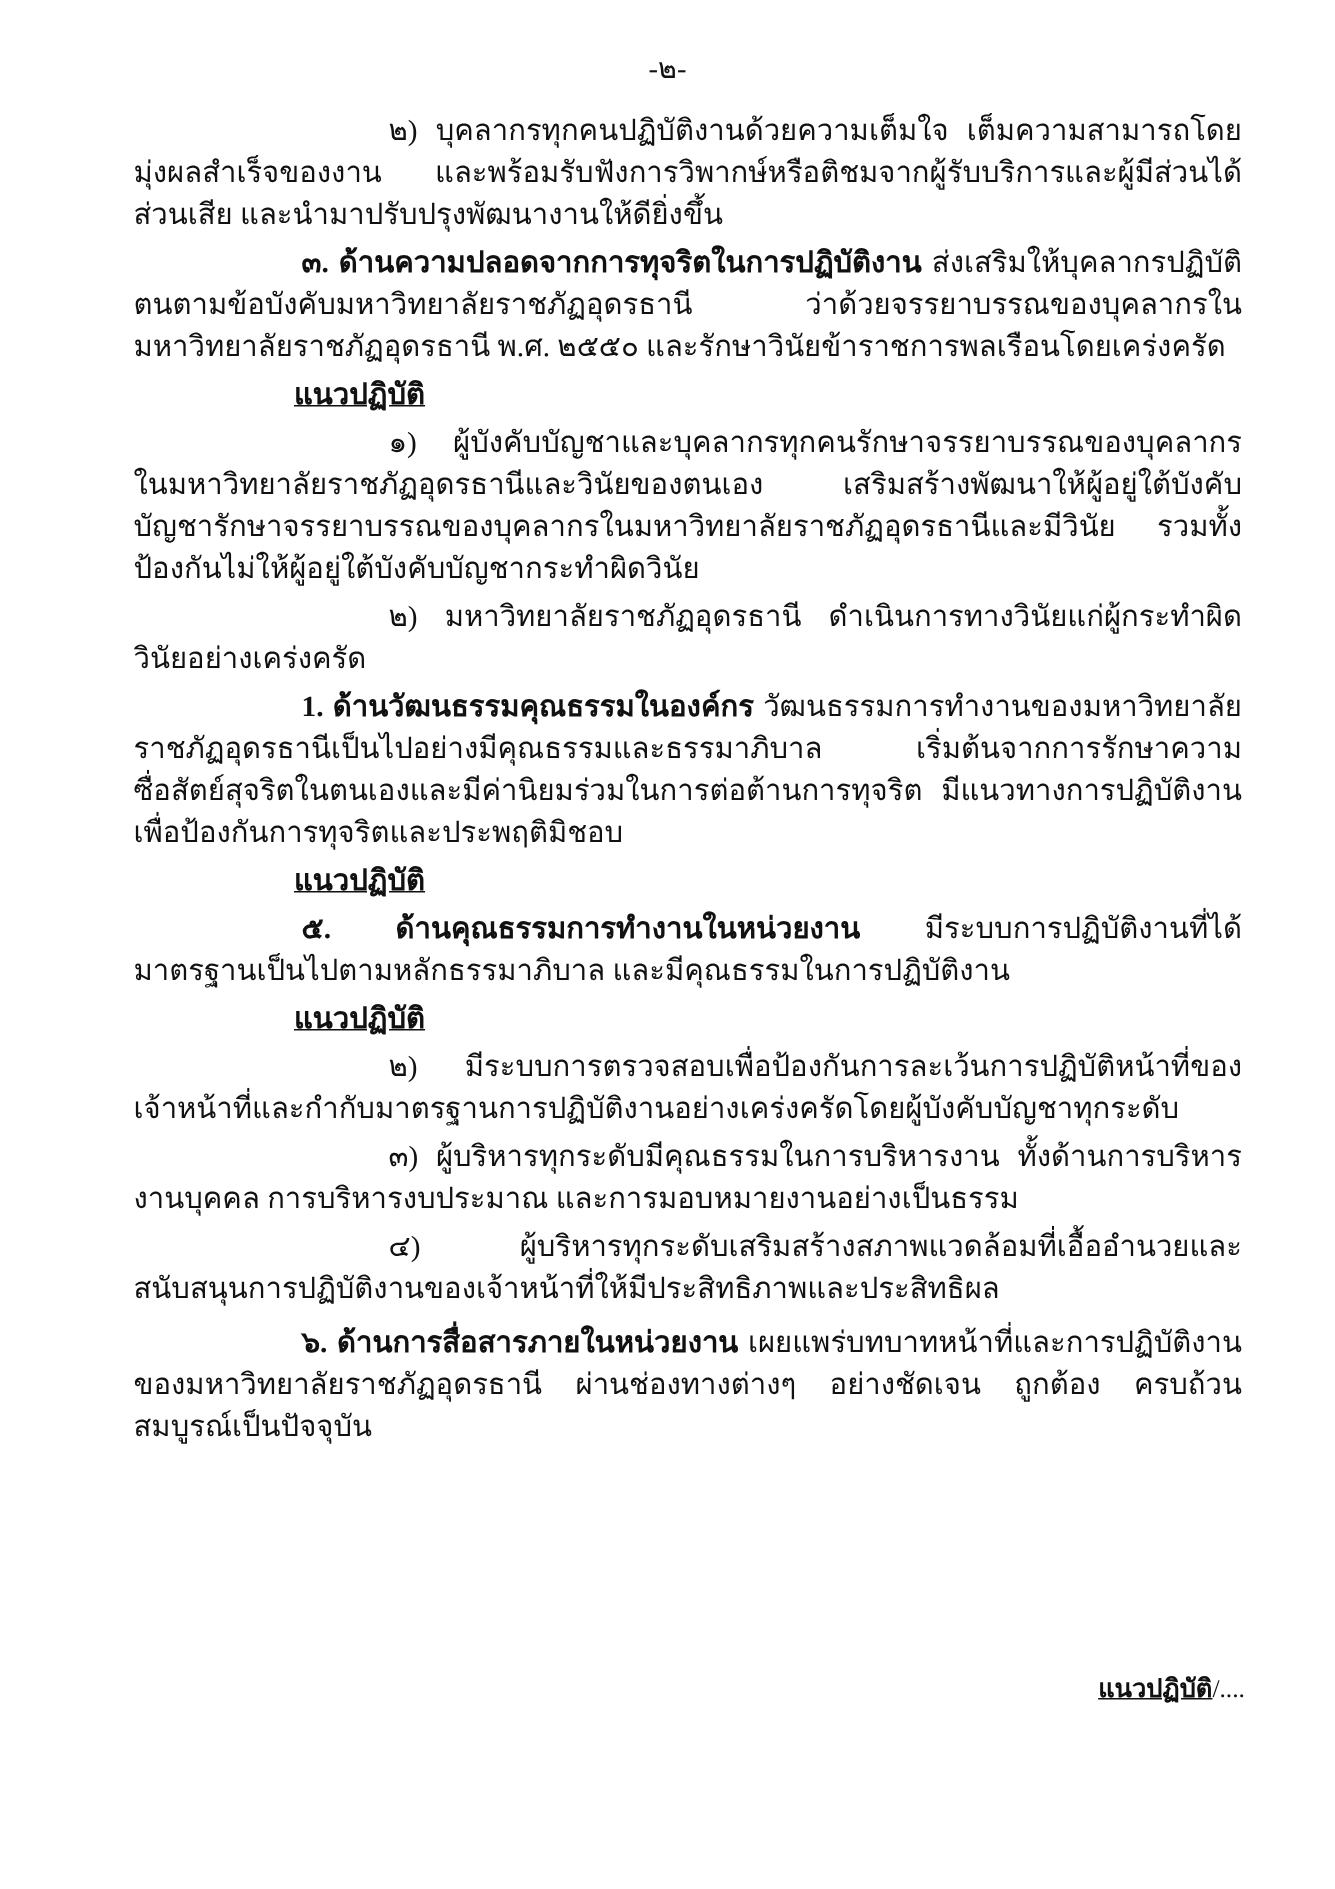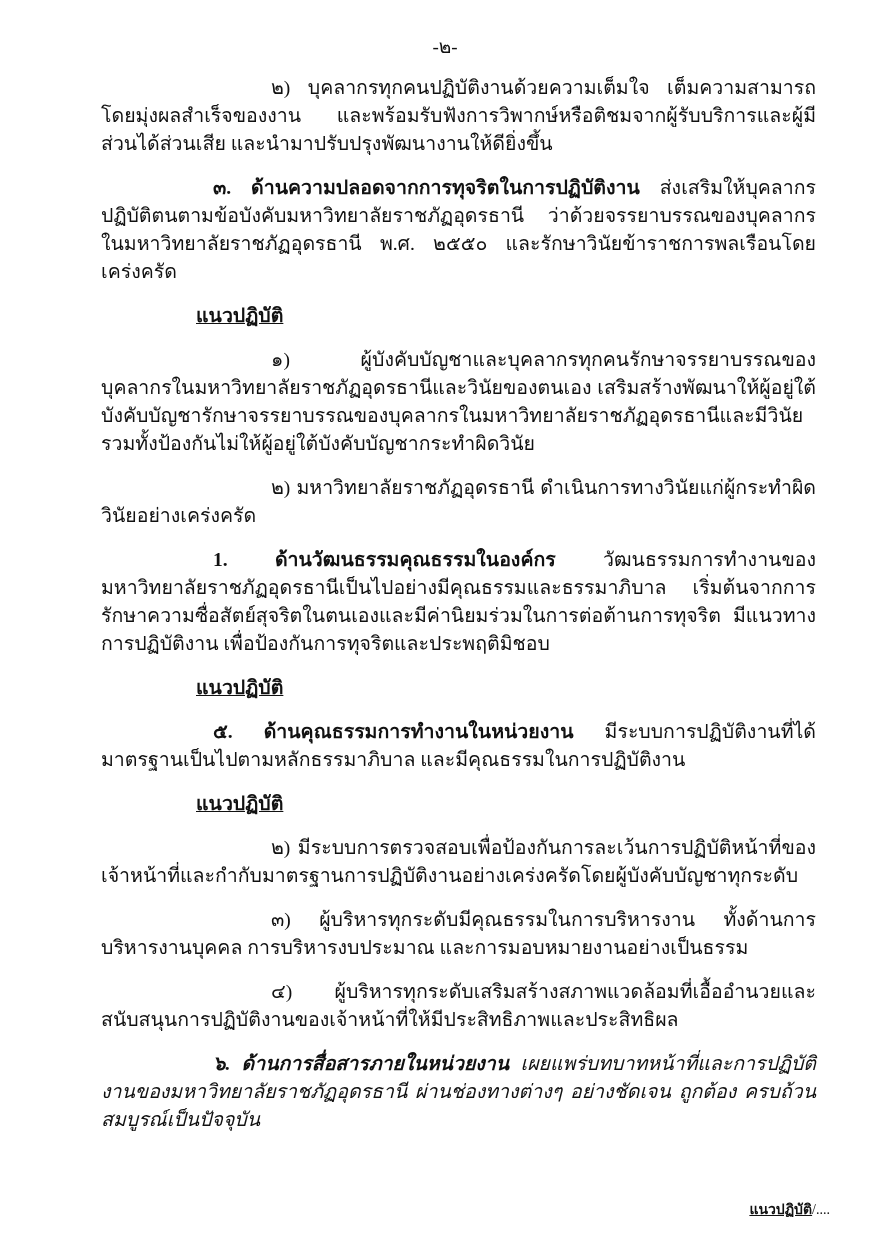--- a/index.html
+++ b/index.html
@@ -17,32 +17,32 @@
     text-align: center;
     font-size: 19px;
     line-height: 22px;
   }
   .content {
     margin: 16px 58px 0 85px;
     font-size: 19.5px;
     line-height: 28px;
     text-align: justify;
   }
-  .content p { margin: 16px; }
+  .content p { margin: 4px; }
   p.item    { text-indent: 170px; }
   p.section { text-indent: 112px; }
   p.section b { font-weight: bold; }
   p.subheader { margin-left: 111px; text-indent: 0; }
   p.subheader span { font-weight: bold; text-decoration: underline; }
-  p.spaced { margin-top: 8px; font-style: italic; }
+  p.spaced { margin-top: 8px; }
   .footer {
     position: absolute;
-    top: 1196px;
+    top: 1112px;
     right: 60px;
-    font-size: 14px;
+    font-size: 17px;
     line-height: 28px;
   }
   .footer .u { text-decoration: underline; font-weight: bold; }
 </style>
 </head>
 <body>
 
 <div class="page">
   <div class="pageno">-๒-</div>
 

